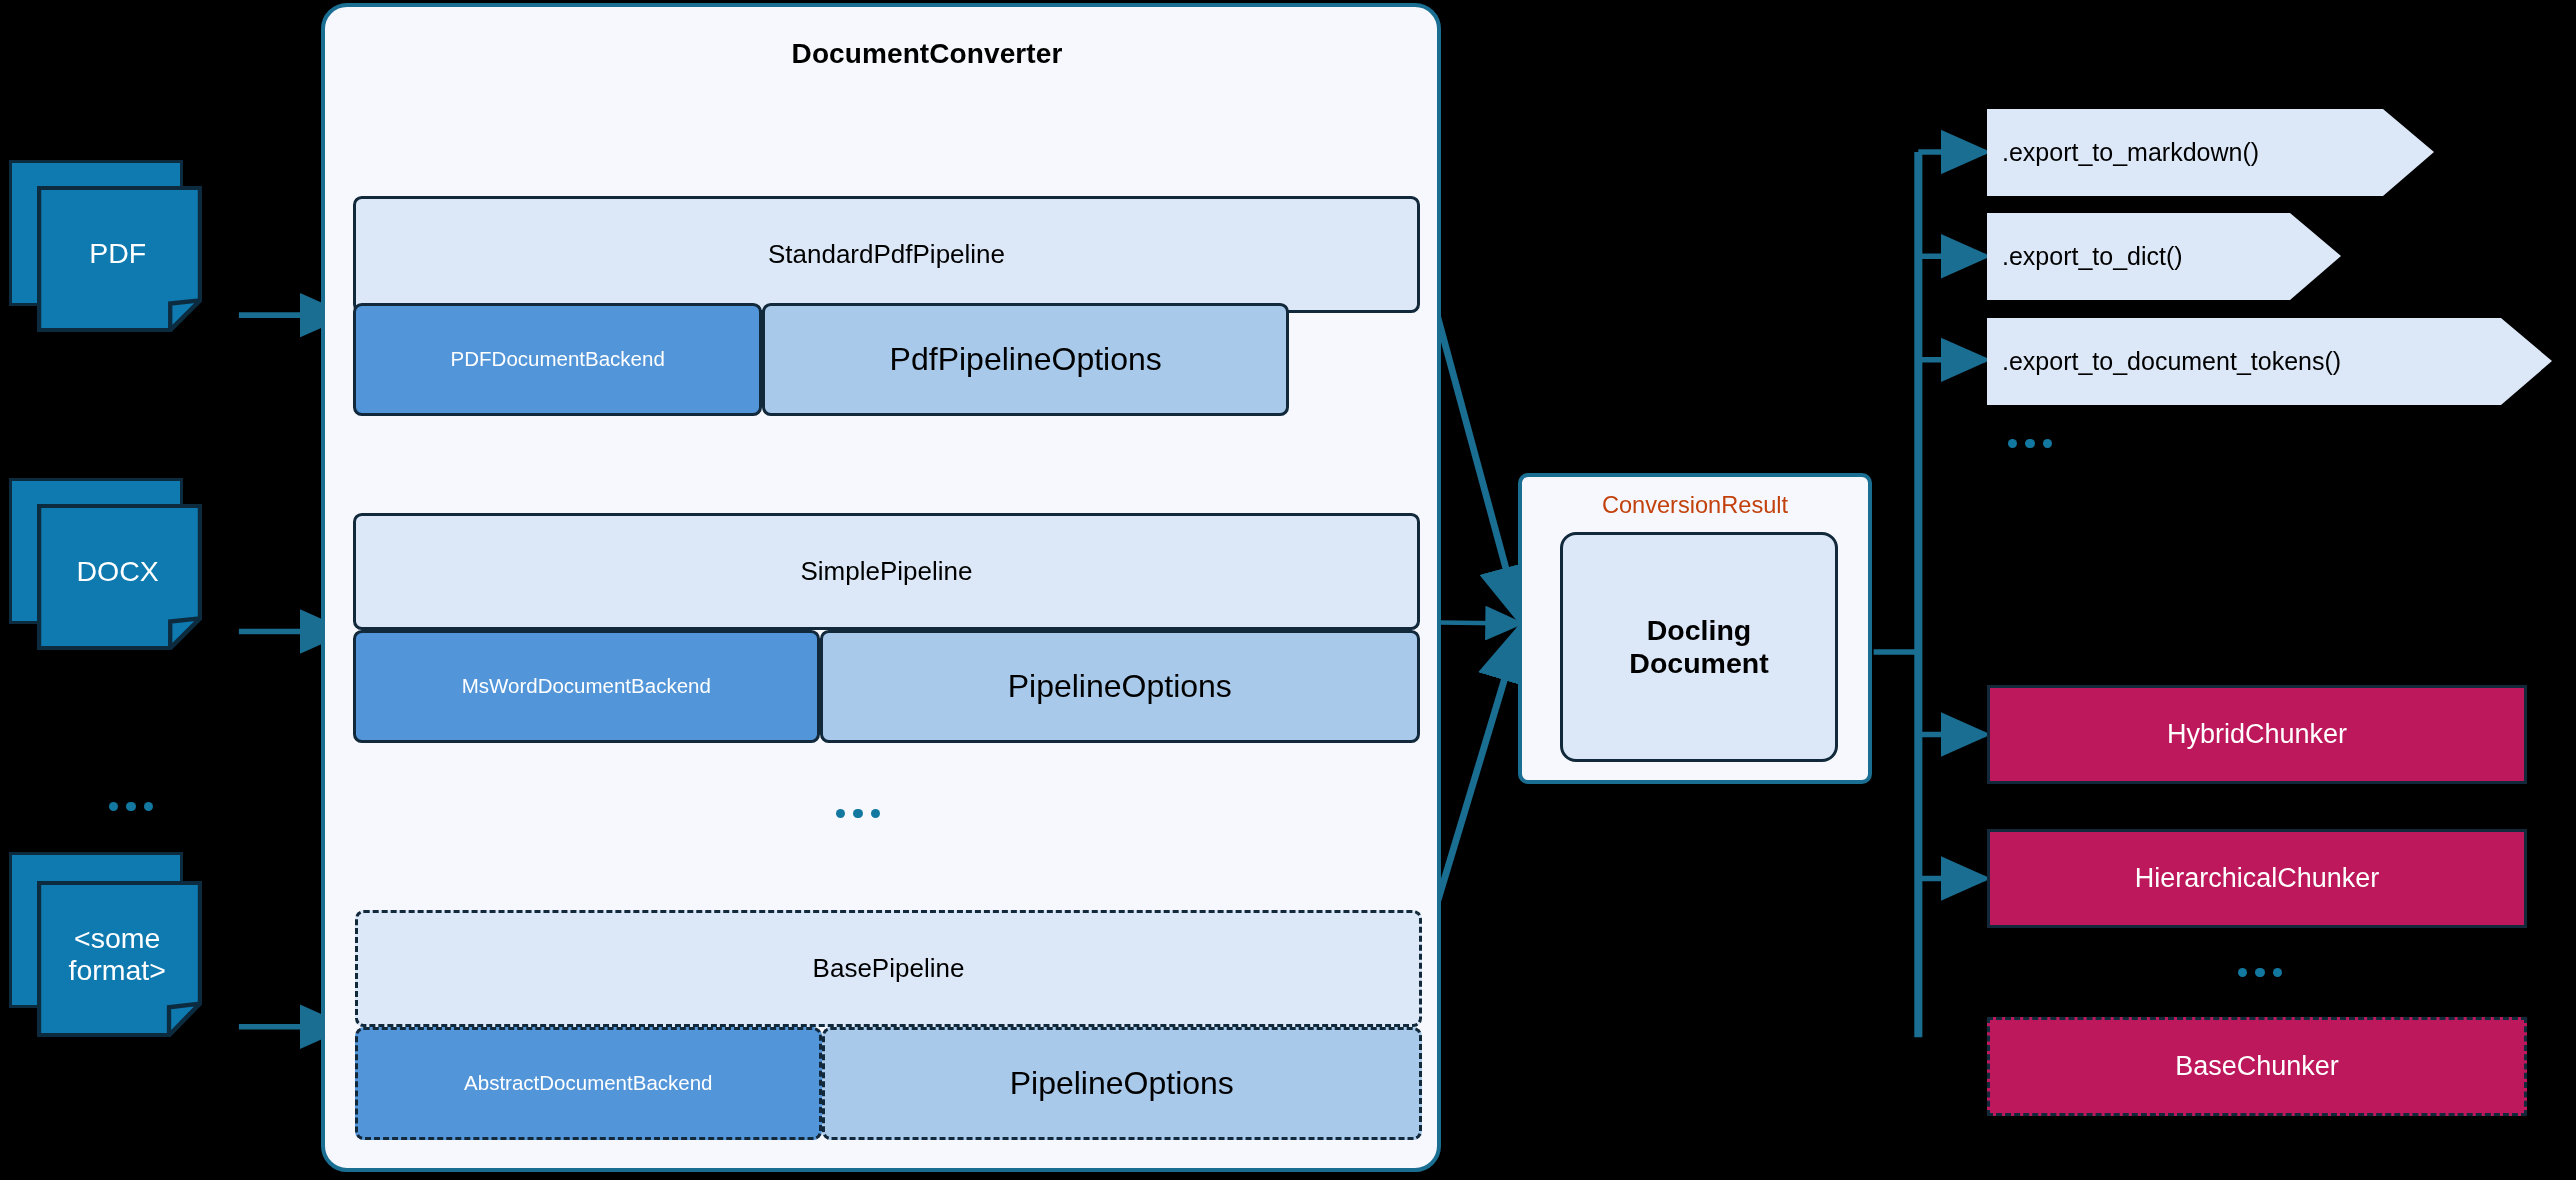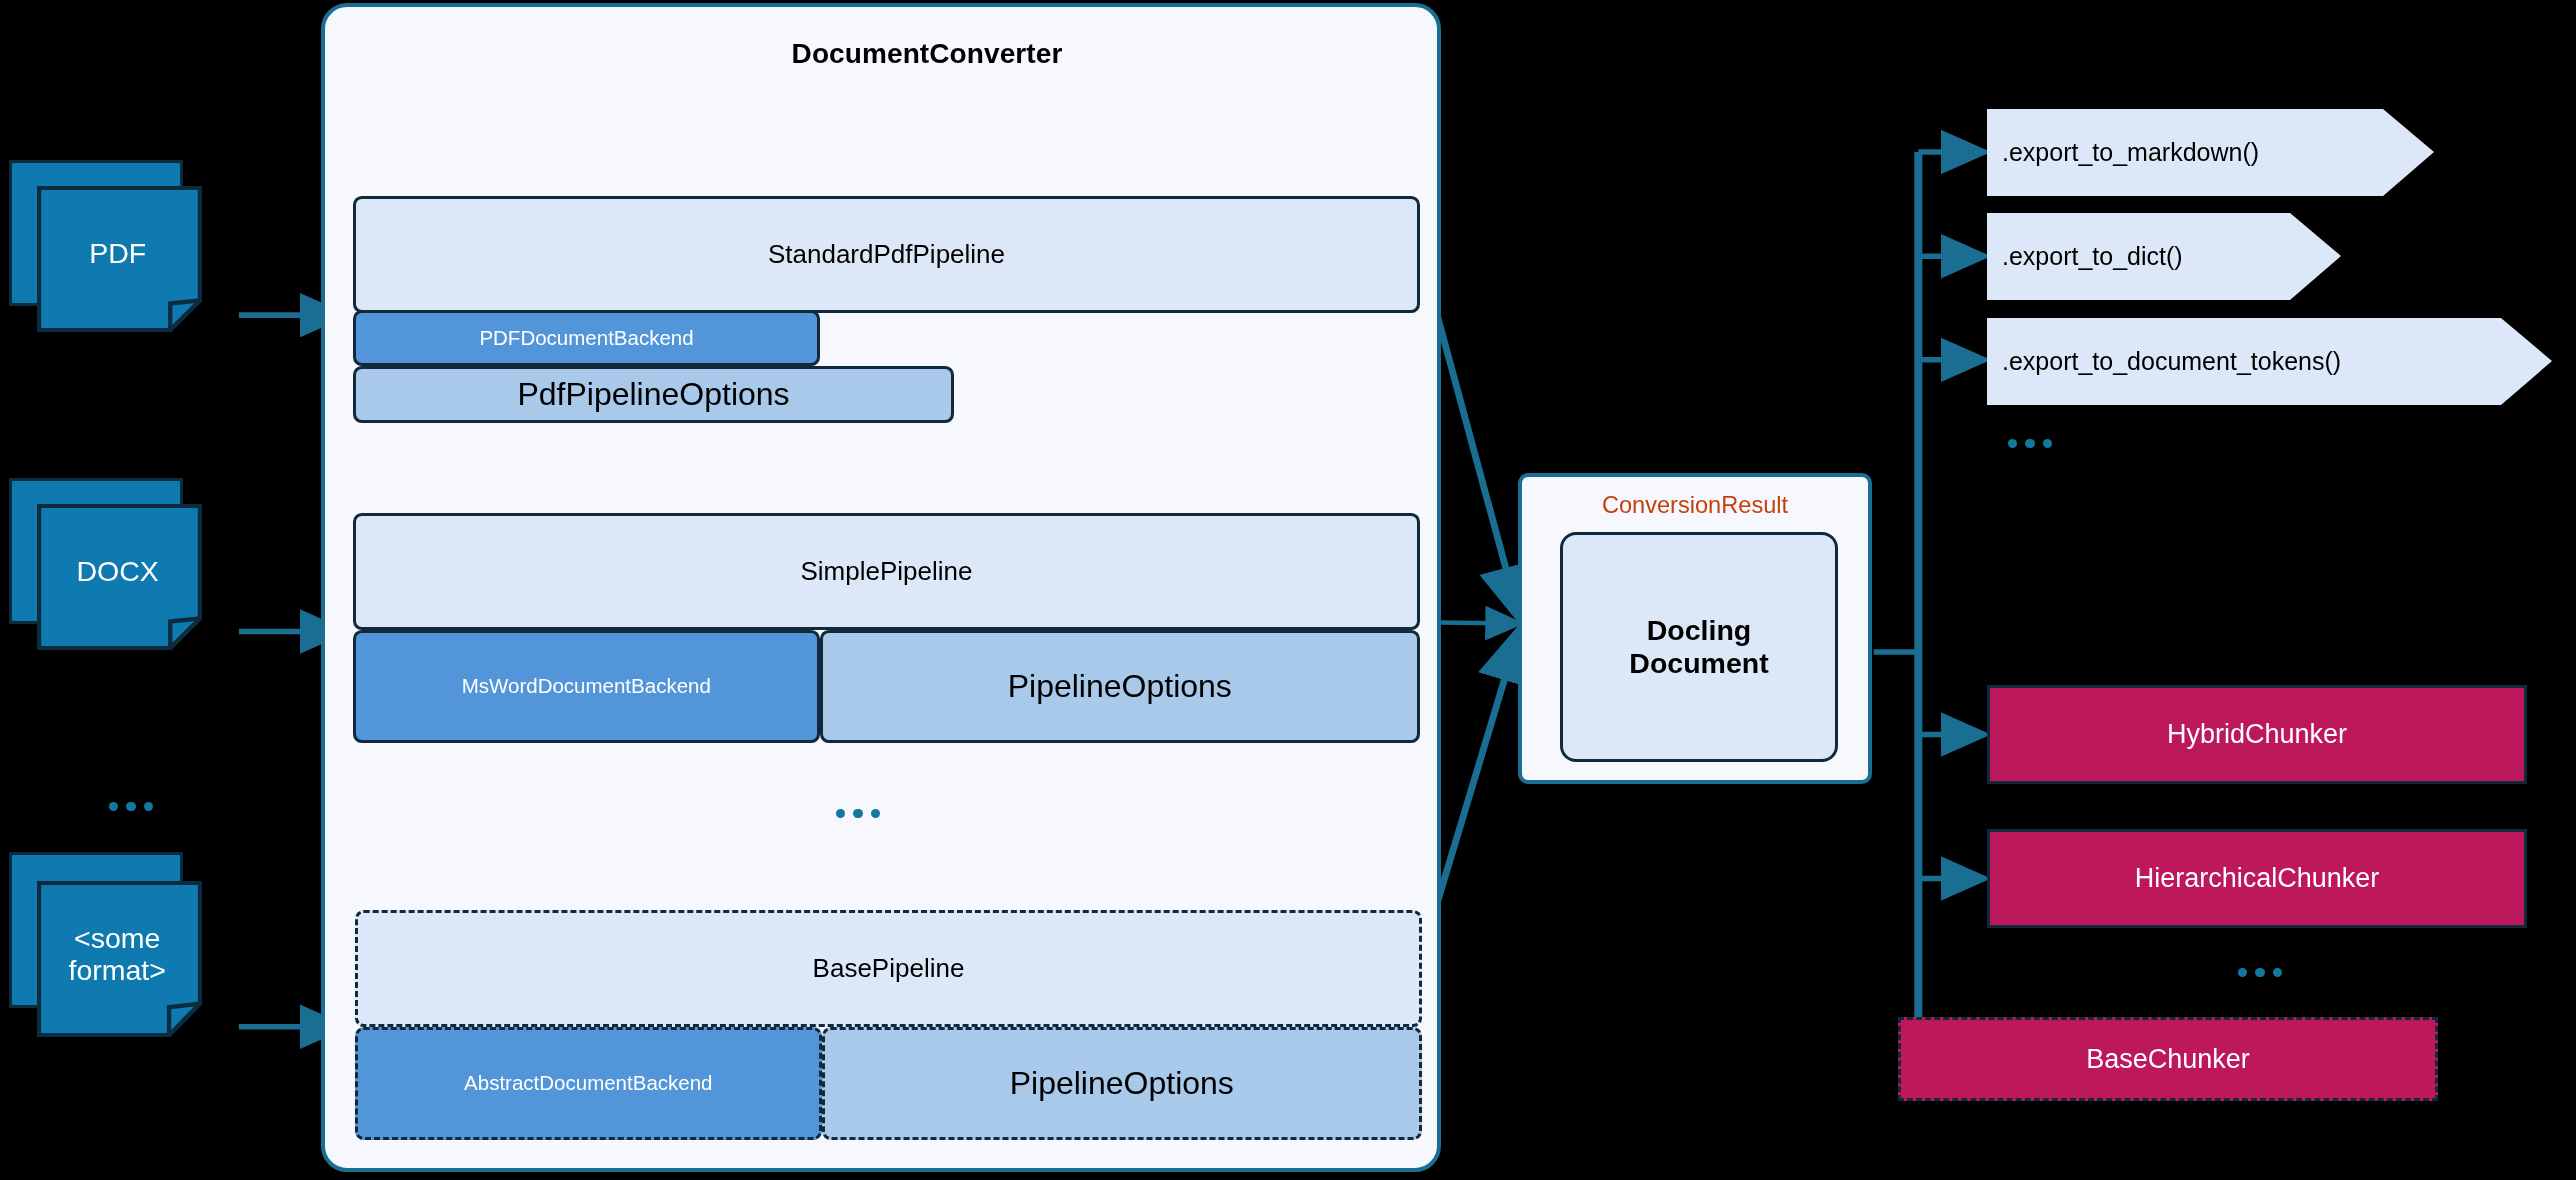--- a/index.html
+++ b/index.html
@@ -204,21 +204,21 @@
     </div>
     <div class="doc-label" style="left:28.5px;top:28.5px;width:160px;height:148px;">&lt;some
 format&gt;</div>
   </div>
 
   <div id="converter" style="left:321px;top:2.5px;width:1120px;height:1169px;padding-left:46px;">
     <div id="converter-title" style="top:31px;">DocumentConverter</div>
 
     <div class="pipeline" style="left:28px;top:189px;width:1067px;height:248px;">
       <div class="pipe-head" style="width:1067px;height:117px;">StandardPdfPipeline</div>
-      <div class="pipe-row" style="top:114px;width:936px;height:113px;flex-direction:column;">
+      <div class="pipe-row" style="top:107px;width:936px;height:113px;">
         <div class="pipe-backend" style="width:467px;height:113px;">PDFDocumentBackend</div>
         <div class="pipe-options" style="width:601px;height:113px;">PdfPipelineOptions</div>
       </div>
     </div>
 
     <div class="pipeline" style="left:28px;top:506px;width:1067px;height:248px;">
       <div class="pipe-head" style="width:1067px;height:117px;">SimplePipeline</div>
       <div class="pipe-row" style="top:117px;width:1067px;height:113px;">
         <div class="pipe-backend" style="width:467px;height:113px;">MsWordDocumentBackend</div>
         <div class="pipe-options" style="width:601px;height:113px;">PipelineOptions</div>
@@ -270,16 +270,16 @@
   <div class="chunker" style="left:1987px;top:685px;width:540px;height:99px;">HybridChunker</div>
 
   <div class="chunker" style="left:1987px;top:829px;width:540px;height:99px;">HierarchicalChunker</div>
 
   <div class="dots" style="left:2238px;top:968px;" title="...">
     <i></i>
       <i></i>
       <i></i>
   </div>
 
-  <div class="chunker dashed" style="left:1898px;top:1017px;width:540px;height:84px;">BaseChunker</div>
+  <div class="chunker dashed" style="left:1987px;top:1017px;width:540px;height:99px;">BaseChunker</div>
 
 </div>
 
 
 </body></html>

